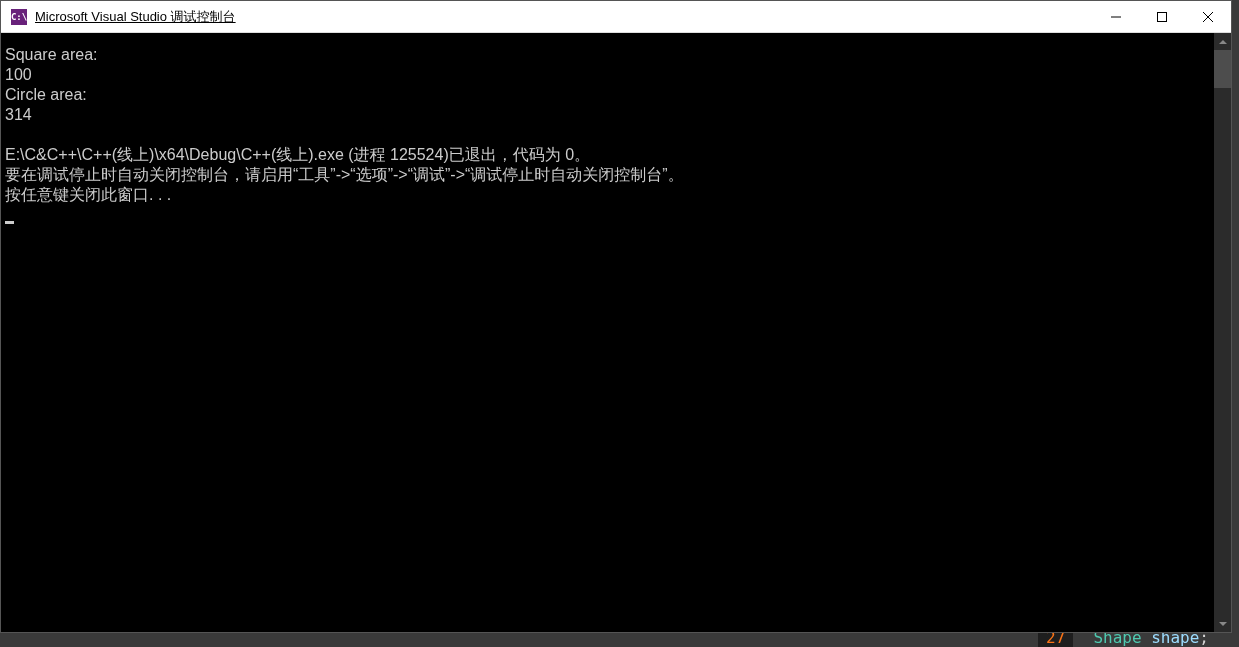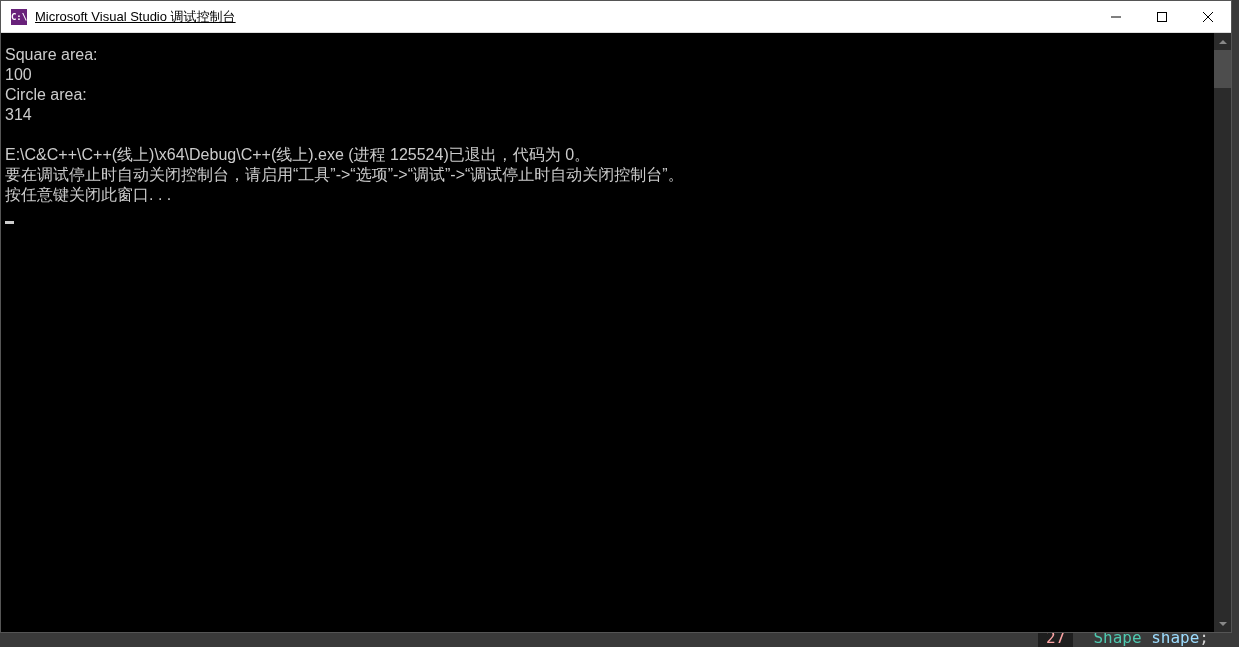--- a/index.html
+++ b/index.html
@@ -120,21 +120,21 @@
       bottom: 0;
       right: 30px;
       color: #4ec9b0;
       font-family: Consolas, monospace;
       font-size: 16px;
       display: flex;
       align-items: center;
       gap: 20px;
     }
     .bg-linenum {
-      color: #fca5a5;
+      color: #f97316;
       background: #1e1e1e;
       padding: 0 8px;
     }
     .bg-code-type { color: #4ec9b0; }
     .bg-code-var { color: #9cdcfe; }
     .bg-code-punc { color: #d4d4d4; }
   </style>
 </head>
 <body>
 

